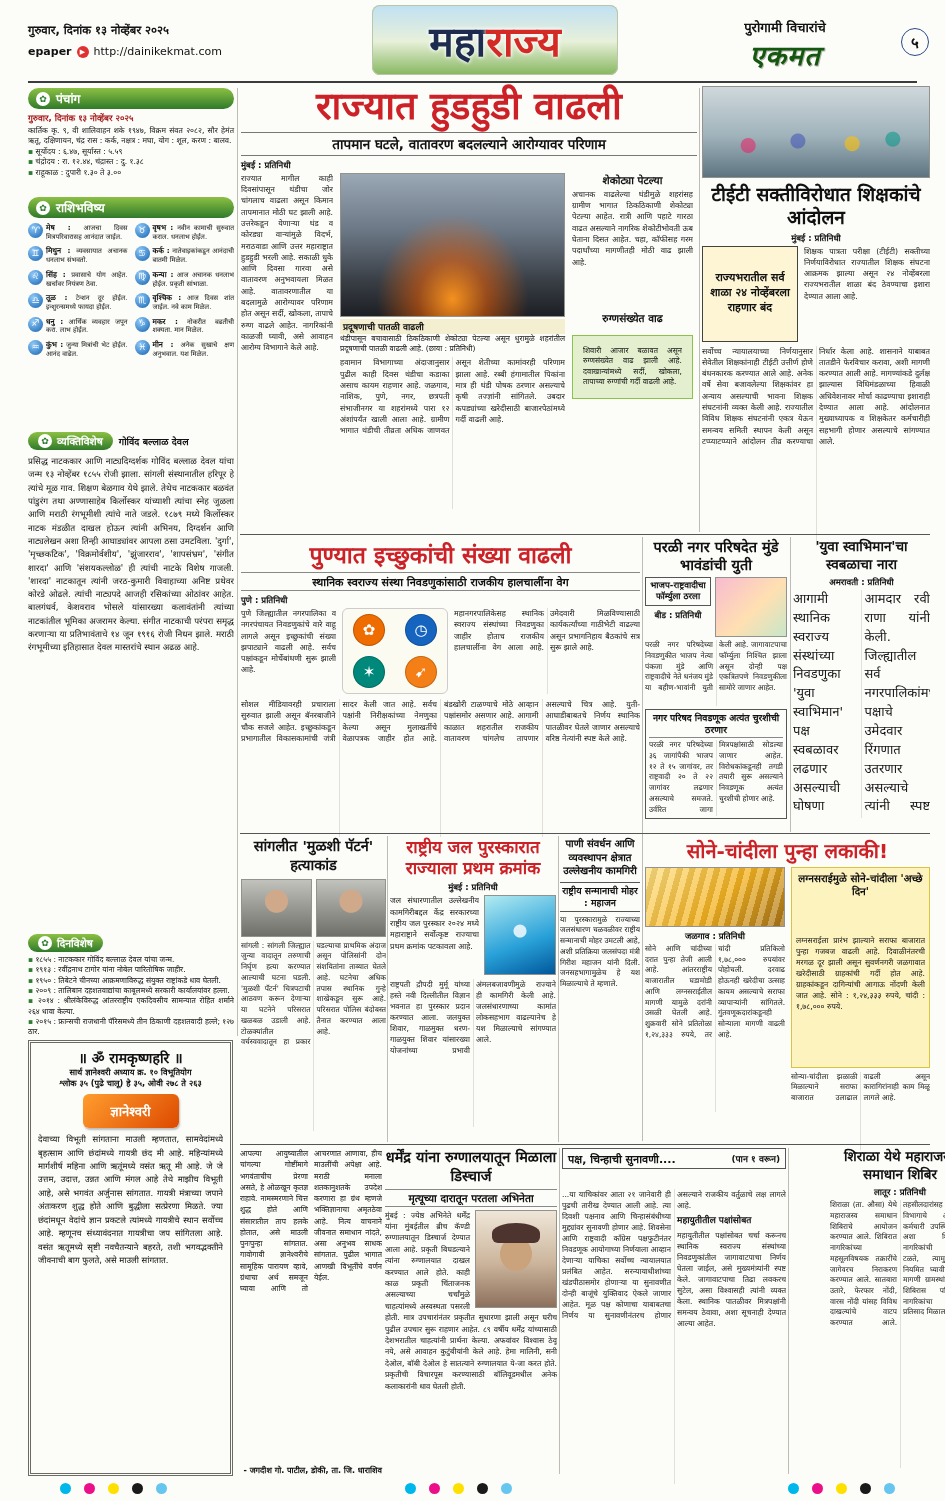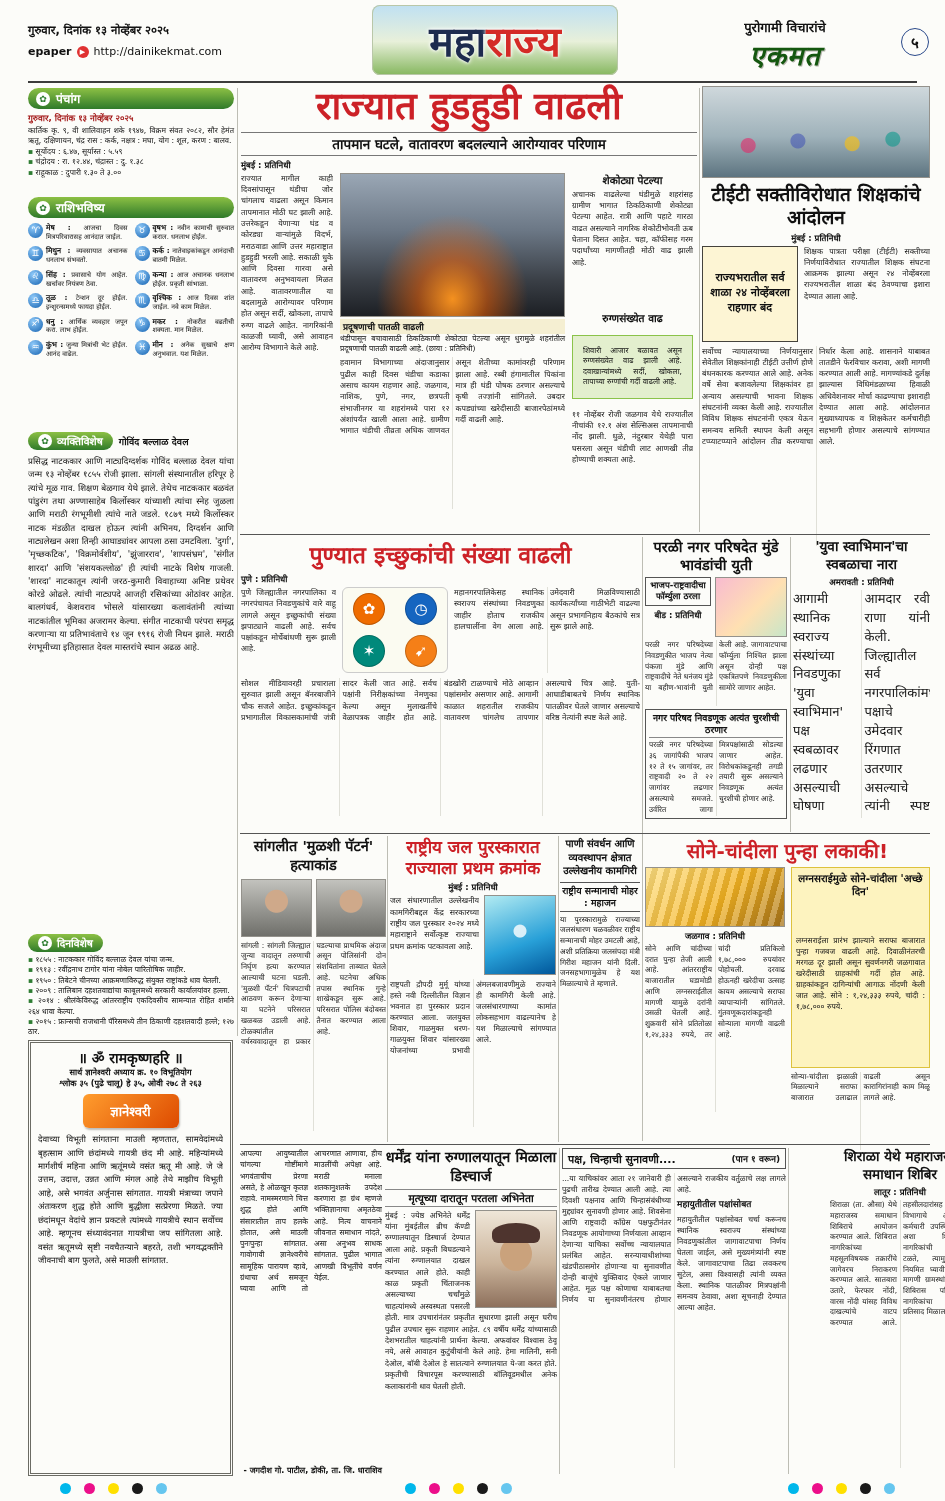--- a/index.html
+++ b/index.html
@@ -176,21 +176,21 @@
     background:linear-gradient(180deg,#efe6d8 0%,#cbb49b 55%,#8d705c 100%);}
   .photo-dh::before{content:"";position:absolute;top:26px;left:24px;width:32px;height:34px;
     border-radius:50%;background:#caa27c;}
   .photo-dh::after{content:"";position:absolute;top:12px;left:16px;width:48px;height:20px;
     background:#4e342e;border-radius:50% 50% 6px 6px;}
   
   .cont{left:562px;top:1148px;width:224px;height:327px;}
   .cont-head{border:1.2px solid #555;padding:2px 5px;display:flex;justify-content:space-between;align-items:center;}
   .ch-t{font-size:11px;font-weight:bold;}
   .ch-f{font-size:9px;font-weight:bold;}
-  .cont-body{margin-top:4px;height:295px;font-size:7.6px;}
+  .cont-body{margin-top:20px;height:295px;font-size:7.6px;}
   .cont-subbold{font-size:9px;font-weight:bold;margin:3px 0;}
   
   .shir{left:830px;top:1148px;width:140px;height:327px;}
   .shir-hl{font-size:13.5px;font-weight:bold;text-align:center;line-height:1.3;}
   .shir-txt{height:268px;font-size:7.4px;}
   
   .marks{position:absolute;top:1483px;display:flex;gap:13px;}
   .dot{width:11px;height:11px;border-radius:50%;}
   .d1{background:#00b7eb;} .d2{background:#ec0f8a;} .d3{background:#ffe000;}
   .d4{background:#1a1a1a;} .d5{background:#66c6ef;}
@@ -350,38 +350,38 @@
         <div class="photo photo-fire"></div>
         <div class="cap-t">प्रदूषणाची पातळी वाढली</div>
         <div class="cap-x">थंडीपासून बचावासाठी ठिकठिकाणी शेकोट्या पेटल्या असून धुरामुळे शहरांतील प्रदूषणाची पातळी वाढली आहे. (छाया : प्रतिनिधी)</div>
         <div class="cold-mid-txt body-txt cols2">हवामान विभागाच्या अंदाजानुसार पुढील काही दिवस थंडीचा कडाका असाच कायम राहणार आहे. जळगाव, नाशिक, पुणे, नगर, छत्रपती संभाजीनगर या शहरांमध्ये पारा १२ अंशांपर्यंत खाली आला आहे. ग्रामीण भागात थंडीची तीव्रता अधिक जाणवत असून शेतीच्या कामांवरही परिणाम झाला आहे. रब्बी हंगामातील पिकांना मात्र ही थंडी पोषक ठरणार असल्याचे कृषी तज्ज्ञांनी सांगितले. उबदार कपड्यांच्या खरेदीसाठी बाजारपेठांमध्ये गर्दी वाढली आहे.</div>
       </div>
       <div class="cold-c3">
         <div class="sub-h">शेकोट्या पेटल्या</div>
         <div class="body-txt" style="height:118px;">अचानक वाढलेल्या थंडीमुळे शहरांसह ग्रामीण भागात ठिकठिकाणी शेकोट्या पेटल्या आहेत. रात्री आणि पहाटे गारठा वाढत असल्याने नागरिक शेकोटीभोवती ऊब घेताना दिसत आहेत. चहा, कॉफीसह गरम पदार्थांच्या मागणीतही मोठी वाढ झाली आहे.</div>
         <div class="sub-h" style="margin-top:4px;">रुग्णसंख्येत वाढ</div>
         <div class="green-box">शिवारी आजार बळावत असून रुग्णसंख्येत वाढ झाली आहे. दवाखान्यांमध्ये सर्दी, खोकला, तापाच्या रुग्णांची गर्दी वाढली आहे.</div>
-        <div class="body-txt" style="height:110px;">११ नोव्हेंबर रोजी जळगाव येथे राज्यातील नीचांकी १२.१ अंश सेल्सिअस तापमानाची नोंद झाली. धुळे, नंदुरबार येथेही पारा घसरला असून थंडीची लाट आणखी तीव्र होण्याची शक्यता आहे.</div>
       </div>
     </div>
   </div>
 
   <div class="abs tet">
     <div class="photo photo-walk"></div>
     <div class="tet-hl">टीईटी सक्तीविरोधात शिक्षकांचे आंदोलन</div>
     <div class="byline center">मुंबई : प्रतिनिधी</div>
     <div class="tet-mid">
       <div class="tet-box">राज्यभरातील सर्व शाळा २४ नोव्हेंबरला राहणार बंद</div>
       <div class="tet-lead body-txt">शिक्षक पात्रता परीक्षा (टीईटी) सक्तीच्या निर्णयाविरोधात राज्यातील शिक्षक संघटना आक्रमक झाल्या असून २४ नोव्हेंबरला राज्यभरातील शाळा बंद ठेवण्याचा इशारा देण्यात आला आहे.</div>
     </div>
     <div class="tet-body body-txt cols2">सर्वोच्च न्यायालयाच्या निर्णयानुसार सेवेतील शिक्षकांनाही टीईटी उत्तीर्ण होणे बंधनकारक करण्यात आले आहे. अनेक वर्षे सेवा बजावलेल्या शिक्षकांवर हा अन्याय असल्याची भावना शिक्षक संघटनांनी व्यक्त केली आहे. राज्यातील विविध शिक्षक संघटनांनी एकत्र येऊन समन्वय समिती स्थापन केली असून टप्प्याटप्प्याने आंदोलन तीव्र करण्याचा निर्धार केला आहे. शासनाने याबाबत तातडीने फेरविचार करावा, अशी मागणी करण्यात आली आहे. मागण्यांकडे दुर्लक्ष झाल्यास विधिमंडळाच्या हिवाळी अधिवेशनावर मोर्चा काढण्याचा इशाराही देण्यात आला आहे. आंदोलनात मुख्याध्यापक व शिक्षकेतर कर्मचारीही सहभागी होणार असल्याचे सांगण्यात आले.</div>
   </div>
 
   <div class="abs pune">
     <div class="pune-hl">पुण्यात इच्छुकांची संख्या वाढली</div>
+    <div class="pune-sub">स्थानिक स्वराज्य संस्था निवडणुकांसाठी राजकीय हालचालींना वेग</div>
     <div class="byline">पुणे : प्रतिनिधी</div>
     <div class="pune-row">
       <div class="pune-p1 body-txt">पुणे जिल्ह्यातील नगरपालिका व नगरपंचायत निवडणुकांचे वारे वाहू लागले असून इच्छुकांची संख्या झपाट्याने वाढली आहे. सर्वच पक्षांकडून मोर्चेबांधणी सुरू झाली आहे.</div>
       <div class="psym">
         <span class="sym" style="background:#ef6c00;">✿</span>
         <span class="sym" style="background:#1565c0;">◷</span>
         <span class="sym" style="background:#00897b;">✶</span>
         <span class="sym" style="background:#f57f17;">➹</span>
       </div>
       <div class="body-txt cols2" style="flex:1;height:86px;">महानगरपालिकेसह स्थानिक स्वराज्य संस्थांच्या निवडणुका जाहीर होताच राजकीय हालचालींना वेग आला आहे. उमेदवारी मिळविण्यासाठी कार्यकर्त्यांच्या गाठीभेटी वाढल्या असून प्रभागनिहाय बैठकांचे सत्र सुरू झाले आहे.</div>

